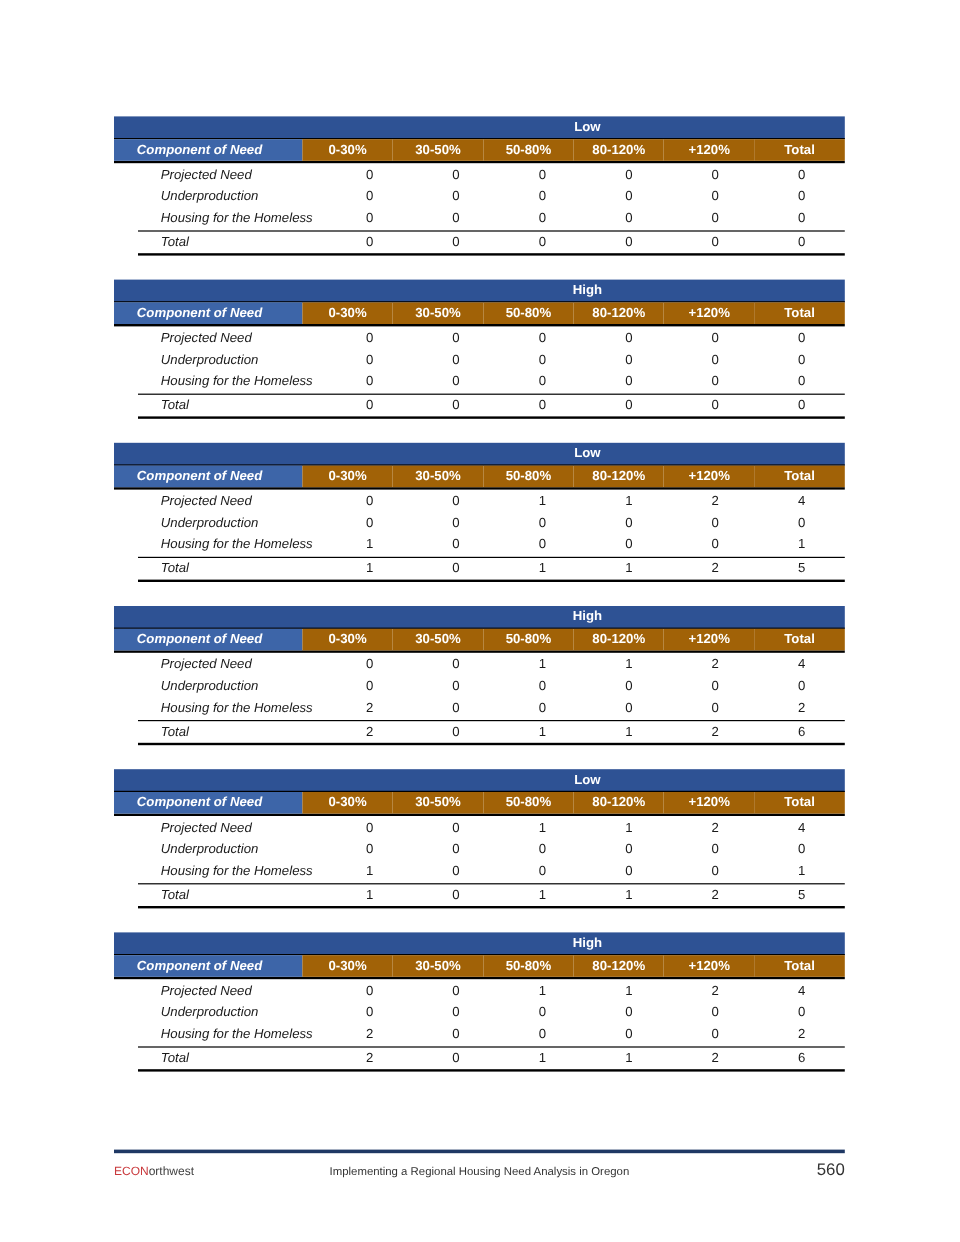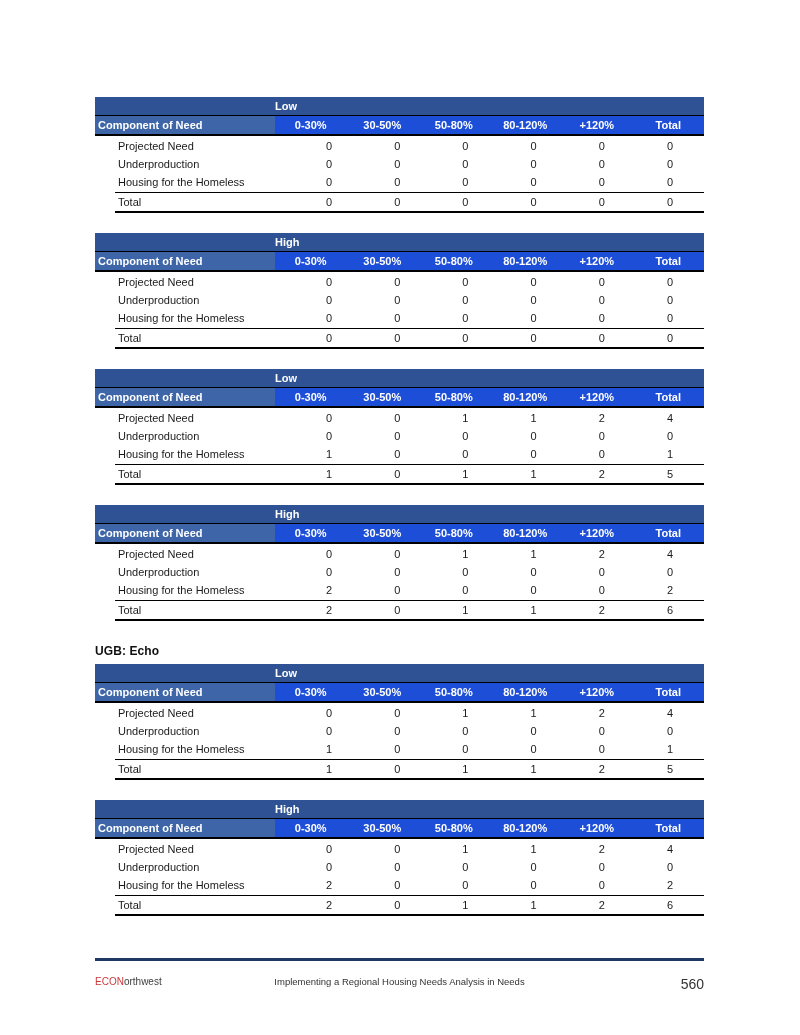--- a/index.html
+++ b/index.html
@@ -40,46 +40,47 @@
   }
   .band {
     display: flex;
     height: 18px;
     background: #2E5294;
     border-bottom: 1px solid #000;
   }
   .band-spacer { width: 180px; }
   .band-label {
     flex: 1;
-    text-align: left;
+    text-align: center;
     color: #fff;
     font-weight: bold;
     font-size: 11px;
     line-height: 18px;
   }
   .header-row {
     display: flex;
     height: 18px;
     border-bottom: 2px solid #000;
   }
   .header-row .cell {
     color: #ffffff;
     font-weight: bold;
     font-size: 11px;
     line-height: 18px;
   }
   .header-row .cell.label { background: #3D65A8; }
-  .header-row .cell.num   { background: #1d4ed8; }
+  .header-row .cell.num   { background: #a16207; }
 
   .cell.label {
-    width: 180px;
+    width: 157px;
     box-sizing: border-box;
-    padding-left: 3px;
+    padding-left: 19px;
     text-align: left;
     white-space: nowrap;
+    font-style: italic;
   }
   .cell.num {
     flex: 1;
     text-align: center;
   }
   .tbody { padding-top: 1px; }
   .row {
     display: flex;
     height: 18px;
     font-size: 11px;
@@ -93,23 +94,23 @@
     margin-top: 1px;
   }
 
   
   .footer {
     position: absolute;
     left: 95px;
     top: 958px;
     width: 609px;
     border-top: 3px solid #1F3864;
-    padding-top: 15px;
+    padding-top: 5px;
     display: flex;
-    align-items: flex-start;
+    align-items: flex-end;
   }
   .f-left  { width: 150px; font-size: 10px; white-space: nowrap; }
   .brand-red  { color: #C9393C; }
   .brand-rest { color: #3F3F3F; }
   .f-center {
     flex: 1;
     text-align: center;
     font-size: 9.5px;
     color: #333333;
   }
@@ -344,21 +345,20 @@
                 <div class="cell num">1</div>
                 <div class="cell num">2</div>
                 <div class="cell num">6</div>
               </div>
             </div>
   </div>
 </div>
   </section>
 
   <section class="ugb-section">
-    <h2 class="section-heading">UGB: Echo</h2>
     <div class="section-tables">
   <div class="needs-table">
     <div class="band">
       <div class="band-spacer"></div>
       <div class="band-label">Low</div>
     </div>
     <div class="header-row">
       <div class="cell label">Component of Need</div>
     <div class="cell num">0-30%</div>
               <div class="cell num">30-50%</div>
@@ -459,16 +459,16 @@
                 <div class="cell num">6</div>
               </div>
             </div>
   </div>
 </div>
   </section>
 </div>
 
   <div class="footer">
     <div class="f-left"><span class="brand-red">ECON</span><span class="brand-rest">orthwest</span></div>
-    <div class="f-center">Implementing a Regional Housing Needs Analysis in Needs</div>
+    <div class="f-center">Implementing a Regional Housing Need Analysis in Oregon</div>
     <div class="f-right">560</div>
   </div>
 </div>
 
 </body></html>

